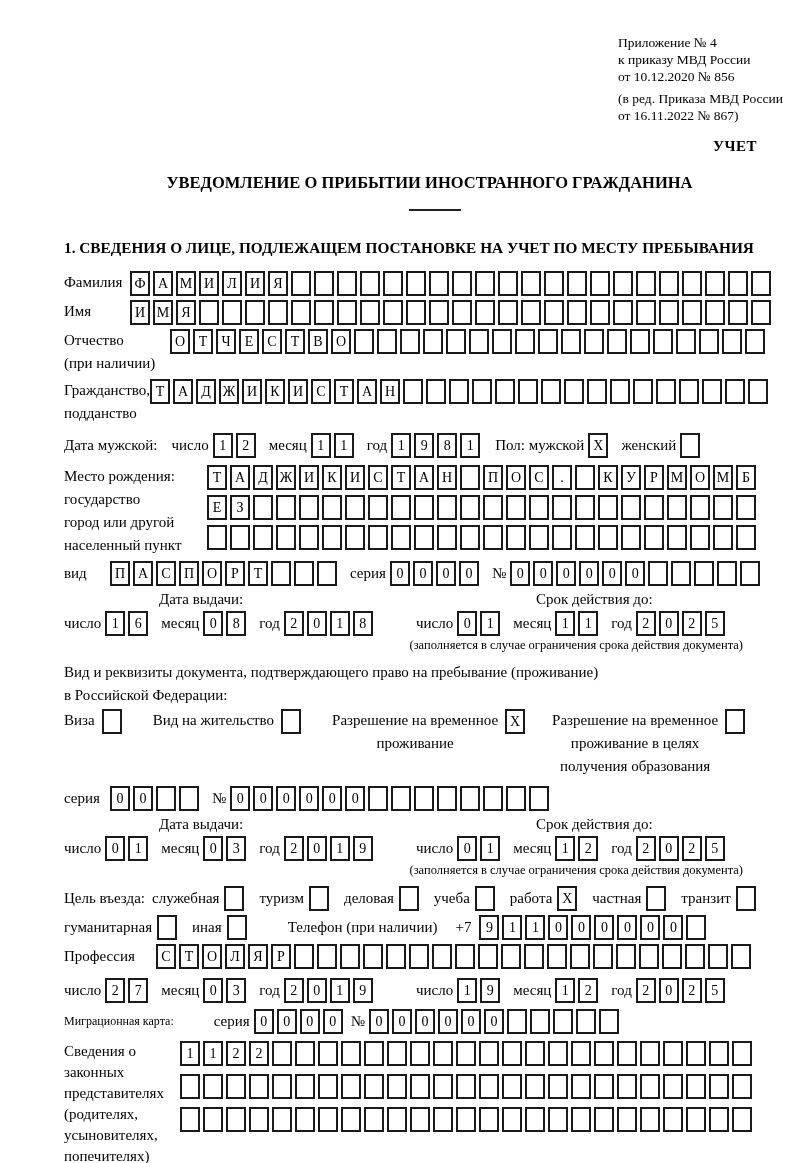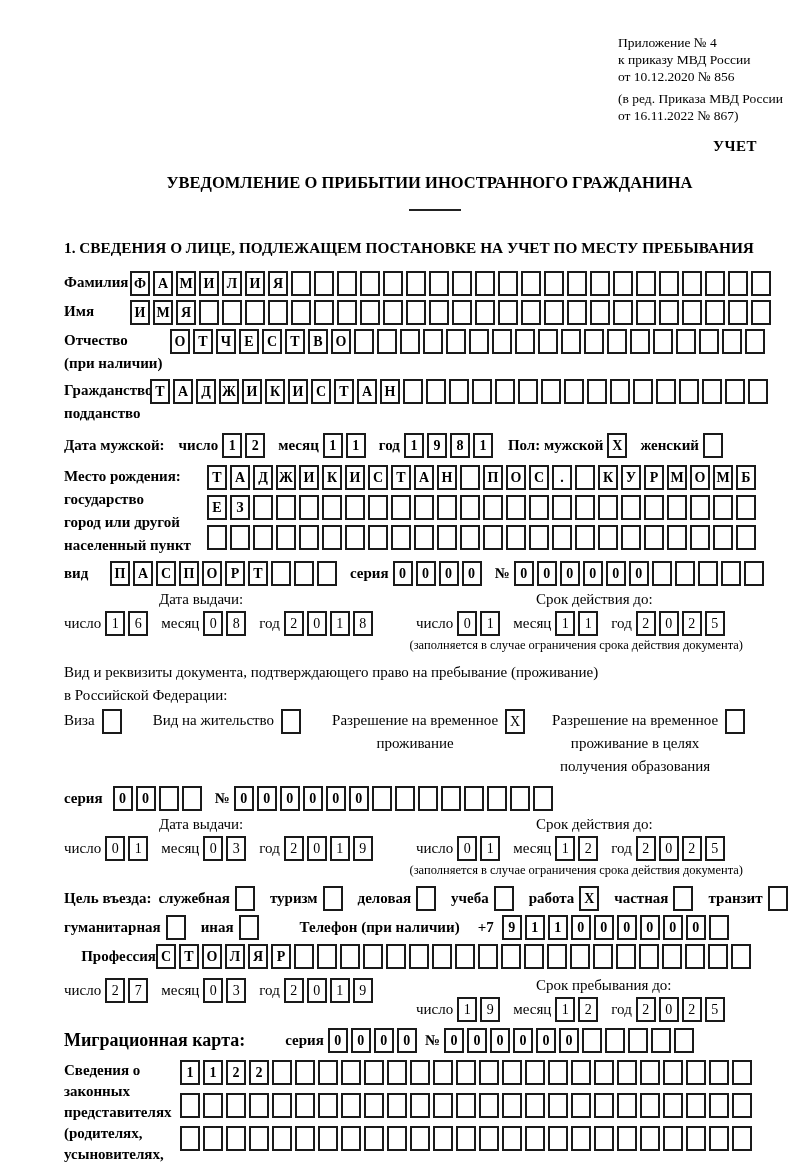--- a/index.html
+++ b/index.html
@@ -13,28 +13,28 @@
   
   .hdr{margin-left:554px;width:210px;font-size:13.5px;line-height:17px;}
   .hdr-block2{margin-top:5px;}
   .forma{font-weight:bold;text-align:right;padding-right:38px;margin-top:14px;font-size:15px;letter-spacing:.5px;}
 
   .title{text-align:center;font-weight:bold;font-size:16.5px;line-height:23px;margin-top:16px;}
   .uline{display:inline-block;width:52px;border-bottom:2px solid #222;margin-left:10px;vertical-align:baseline;}
 
   .sec1{font-weight:bold;font-size:15.3px;margin-top:22px;}
 
-  .frow{display:flex;align-items:flex-start;margin-top:4px;font-weight:bold;}
+  .frow{display:flex;align-items:flex-start;margin-top:4px;}
   .flabel{font-size:15px;line-height:23px;flex-shrink:0;}
   .w-surname{width:66px;}
   .w-patr{width:106px;}
   .w-cit{width:86px;}
   .w-bp{width:143px;}
   .w-vid{width:46px;}
-  .w-prof{width:92px;text-align:right;}
+  .w-prof{width:92px;}
   .w-rep{width:116px;line-height:21px;}
 
   .cells{display:flex;flex-wrap:nowrap;}
   .cell{
     display:inline-block;box-sizing:content-box;width:16px;height:21px;
     border:2px solid #1a1a1a;margin-right:3px;text-align:center;
     font-size:14px;line-height:21px;background:#fff;flex-shrink:0;
   }
   .cellcol .cells{margin-bottom:5px;}
 
@@ -58,21 +58,21 @@
   .cbox{margin-left:7px;margin-right:0;}
   .gap28{margin-left:28px;}
   .gap24{margin-left:24px;}
 
   .plabel{font-size:15px;line-height:25px;margin-left:12px;margin-right:5px;flex-shrink:0;}
   .plabel.first{margin-left:0;}
   .indent66{margin-left:66px;}
   .phone-lbl{font-size:15px;line-height:25px;margin-left:38px;margin-right:18px;}
   .phone-pre{font-size:15px;line-height:25px;margin-right:8px;}
 
-  .mig-lbl{font-size:18px;line-height:25px;flex-shrink:0;}
+  .mig-lbl{font-size:12px;line-height:25px;flex-shrink:0;}
 </style>
 </head>
 <body>
 
 <div class="page">
 
   <div class="hdr">
     <div class="pre">Приложение № 4
 к приказу МВД России
 от 10.12.2020 № 856</div>
@@ -630,21 +630,20 @@
         <span class="dlbl">год</span>
         <span class="cells">
             <span class="cell">2</span>
             <span class="cell">0</span>
             <span class="cell">1</span>
             <span class="cell">9</span>
           </span>
       </div>
     </div>
     <div class="dcol-right">
-      <div class="dhead">Срок пребывания до:</div>
       <div class="dline">
         <span class="dlbl first">число</span>
         <span class="cells">
             <span class="cell">1</span>
             <span class="cell">9</span>
           </span>
         <span class="dlbl">месяц</span>
         <span class="cells">
             <span class="cell">1</span>
             <span class="cell">2</span>

